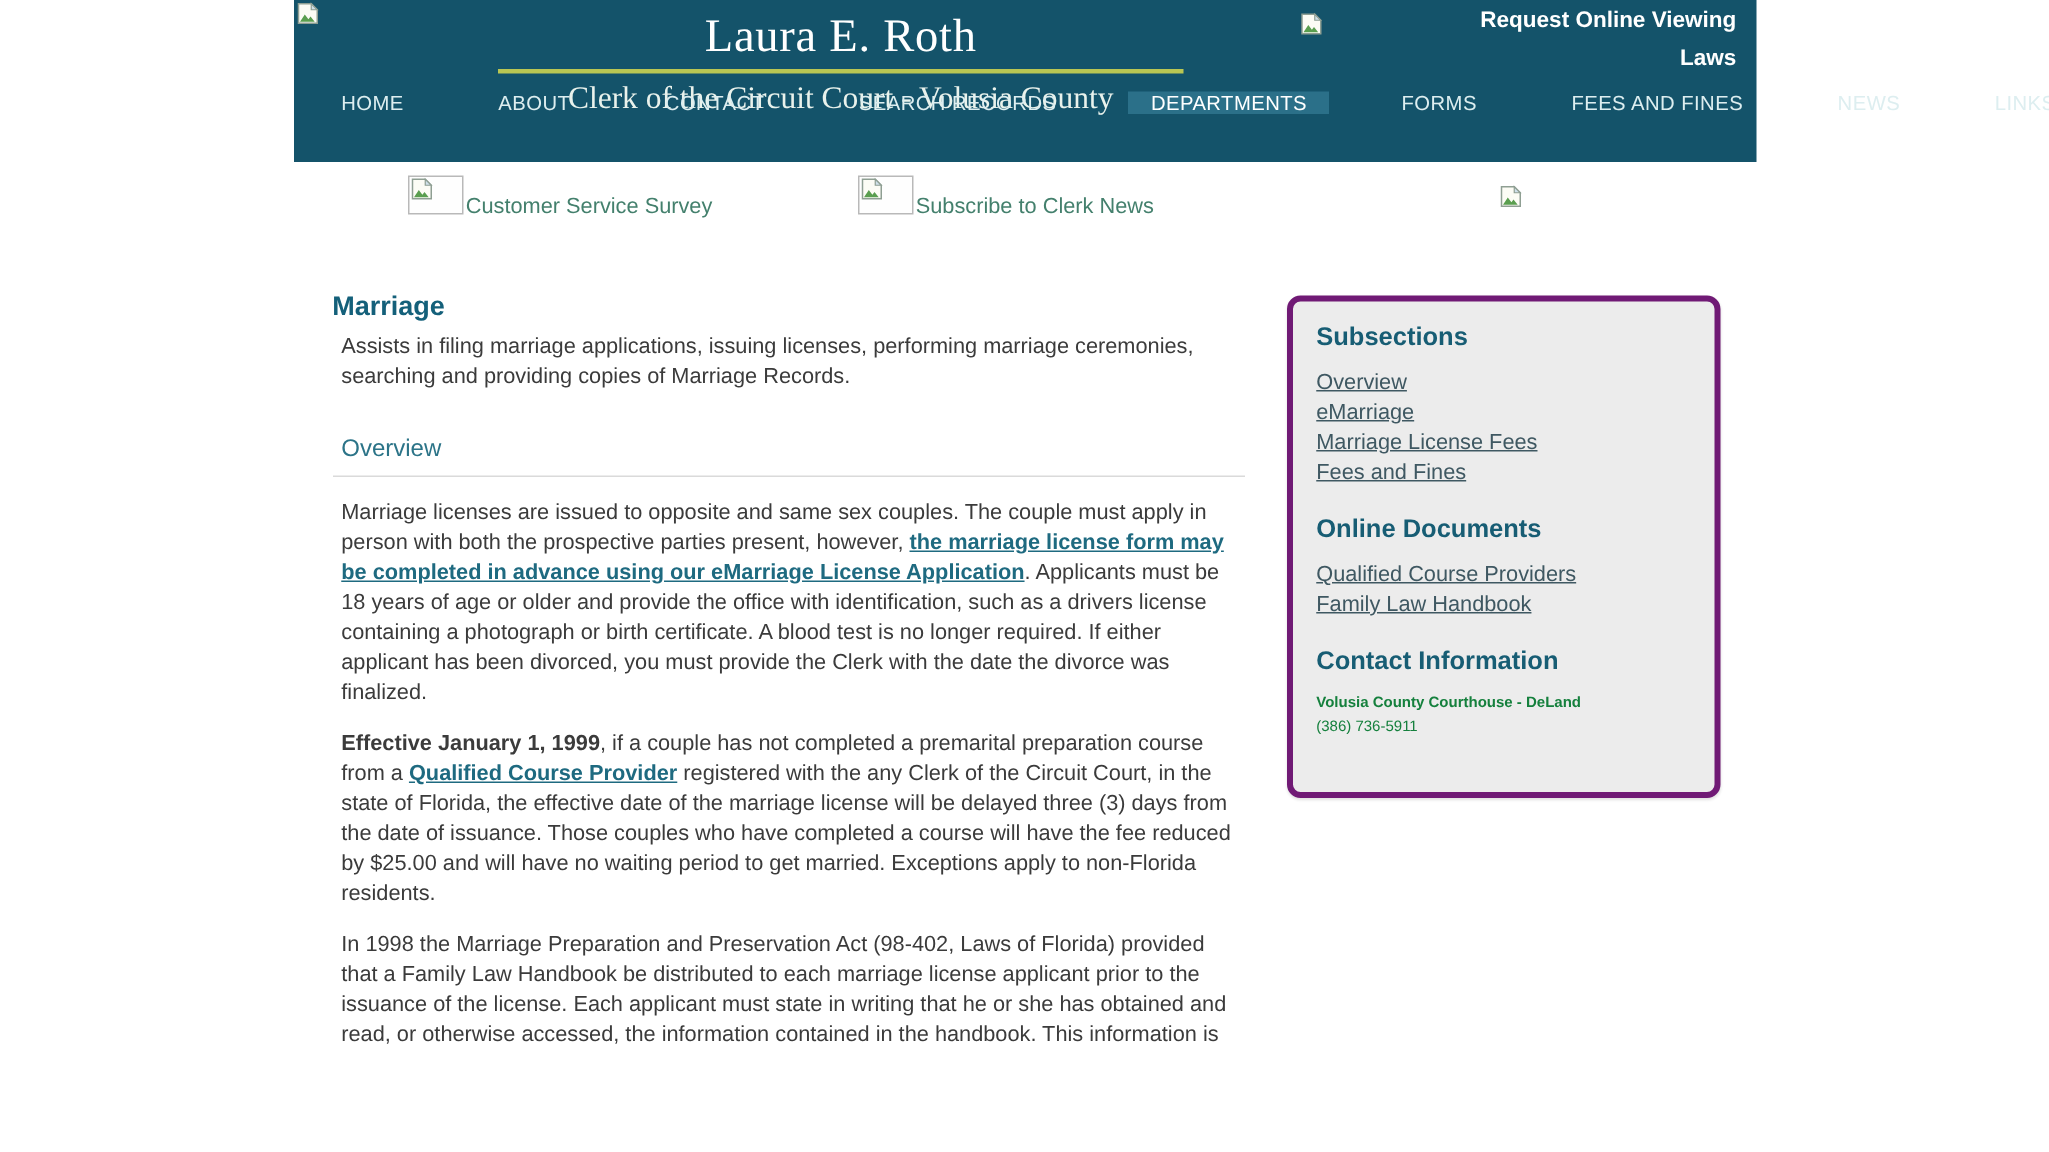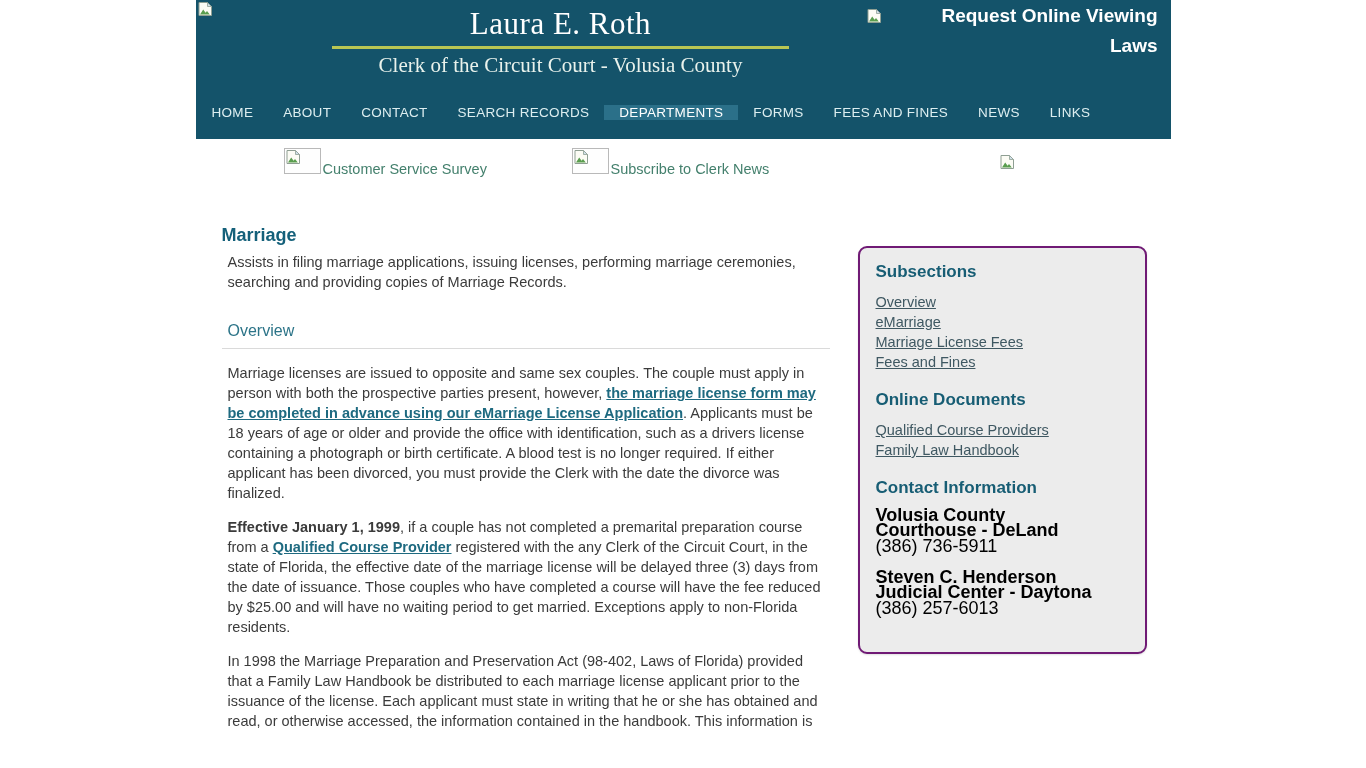--- a/index.html
+++ b/index.html
@@ -1,76 +1,76 @@
 <!DOCTYPE html>
 <html style="--header-teal: #14536a; --nav-active: #2b7089; --rule-gold: #b9c653; --heading-teal: #14607a; --link-teal: #1e6a80; --sidebar-bg: #ececec; --sidebar-heading: #175d74; --quicklink-green: #44806d;"><head>
 <meta charset="utf-8">
 <style>
   * { box-sizing: border-box; }
   html, body { margin: 0; padding: 0; background: #ffffff; }
   body { width: 1366px; height: 768px; overflow: hidden; font-family: "Liberation Sans", sans-serif; }
   .page { width: 975px; margin: 0 auto; position: relative; }
 
   
-  header { position: relative; height: 139px; background: var(--header-teal, #14536a); }
+  header { position: relative; height: 108px; background: var(--header-teal, #14536a); }
   .corner-glyph { position: absolute; left: 1px; top: 1px; }
   .masthead { position: absolute; left: 0; top: 0; width: 730px; text-align: center; }
   .masthead h1 {
     margin: 6px 0 0 0; font-family: "Liberation Serif", serif; font-weight: normal;
     font-size: 31px; color: #ffffff; letter-spacing: 0.5px;
   }
   .gold-rule { width: 457px; height: 3px; margin: 4px auto 0 auto; background: var(--rule-gold, #b9c653); }
   .subtitle { margin-top: 4px; font-family: "Liberation Serif", serif; font-size: 21px; color: #e9f2ec; }
   .hdr-links { position: absolute; right: 13px; top: 5px; text-align: right; }
-  .hdr-link { display: block; color: #ffffff; font-size: 19px; font-weight: bold; text-decoration: none; cursor: pointer; }
+  .hdr-link { display: block; color: #ffffff; font-size: 15px; font-weight: bold; text-decoration: none; cursor: pointer; }
   .hdr-link.login { margin-top: 8px; }
   .hdr-img-glyph { position: absolute; left: 670px; top: 8px; }
 
-  nav { position: absolute; left: 0; right: 0; bottom: 7px; height: 40px; display: flex; align-items: center; padding-left: 1px; }
+  nav { position: absolute; left: 16px; right: 0; bottom: 7px; height: 40px; display: flex; align-items: flex-start; padding-left: 1px; gap: 33px; }
   .nav-item {
     display: flex; align-items: center; padding: 0 15px; color: #ddeef0;
     font-size: 13.5px; letter-spacing: 0.3px; text-decoration: none; cursor: pointer; white-space: nowrap;
   }
   .nav-item.active { background: var(--nav-active, #2b7089); color: #ffffff; }
 
   
   .quicklinks { position: relative; height: 60px; }
   .ql-item { position: absolute; top: 9px; display: flex; align-items: flex-end; text-decoration: none; cursor: pointer; }
   .ql-item.plain { cursor: default; }
-  .ql-item:nth-child(1) { left: 88px; }
+  .ql-item:nth-child(1) { left: 76px; }
   .ql-item:nth-child(2) { left: 376px; }
   .ql-item:nth-child(3) { left: 803px; top: 15px; }
   .ql-box { width: 37px; height: 26px; border: 1px solid #b9b9b9; background: #fefefe; overflow: hidden; }
   .ql-label { margin-left: 2px; color: var(--quicklink-green, #44806d); font-size: 14.5px; transform: translateY(3px); }
 
   
   .content { display: flex; padding-left: 26px; margin-top: 26px; }
   main { width: 608px; }
   .page-title { margin: 0; font-size: 18px; font-weight: bold; color: var(--heading-teal, #14607a); }
   .intro { margin: 6px 0 0 6px; }
   main p { font-size: 14.5px; line-height: 20px; color: #3b3b3b; }
   .section-title { margin: 30px 0 0 6px; font-size: 16px; font-weight: normal; color: #2c7488; }
   main hr { border: none; border-top: 1px solid #dadada; margin: 8px 0 0 0; }
   #paragraphs p { margin: 14px 0 0 6px; }
   .seg-link { color: var(--link-teal, #1e6a80); font-weight: bold; text-decoration: underline; cursor: pointer; }
   .seg-bold { font-weight: bold; }
 
   
   aside {
-    width: 289px; margin-left: 28px; margin-top: 21px; align-self: flex-start;
-    background: var(--sidebar-bg, #ececec); border: 2px solid #701a75; border-radius: 9px;
+    width: 289px; margin-left: 28px; margin-top: 3px; align-self: flex-start;
+    background: var(--sidebar-bg, #ececec); border: 4px solid #701a75; border-radius: 9px;
     box-shadow: 0 1px 2px rgba(0,0,0,0.12); padding: 14px 16px 20px 16px;
   }
   aside h3 { margin: 0 0 10px 0; font-size: 17px; color: var(--sidebar-heading, #175d74); }
   aside h3 + ul { margin: 0 0 0 0; padding: 0; list-style: none; }
   aside ul { margin: 0; padding: 0; list-style: none; }
   aside li { line-height: 20px; }
   .side-link { color: #3f5862; font-size: 14.5px; text-decoration: underline; cursor: pointer; }
   .side-gap { height: 18px; }
-  .contact-entry { margin-bottom: 16px; font-size: 18px; color: #000000; line-height: 15px; }
+  .contact-entry { margin-bottom: 16px; font-size: 10px; color: #15803d; line-height: 15px; }
   .contact-entry .cname { font-weight: bold; max-width: 235px; }
   .contact-entry .cphone { margin-top: 1px; }
   .contact-online { font-size: 12.5px; color: #4d4d4d; }
   .contact-online .bold { font-weight: bold; line-height: 15px; }
   .contact-img { display: inline-flex; align-items: center; margin-top: 2px; text-decoration: none; cursor: pointer; }
   .contact-img .alt-text { color: #6f6f6f; font-size: 13px; }
 
   .broken-glyph { display: inline-block; width: 16px; height: 16px; line-height: 0; }
   .broken-glyph svg { display: block; }
 </style>
@@ -175,21 +175,17 @@
           <li><a class="side-link">Qualified Course Providers</a></li>
           <li><a class="side-link">Family Law Handbook</a></li>
         </ul>
       <div class="side-gap"></div>
       <h3>Contact Information</h3>
       <div id="contact-entries">
           <div class="contact-entry">
             <div class="cname">Volusia County Courthouse - DeLand</div>
             <div class="cphone">(386) 736-5911</div>
           </div>
-          <div class="contact-entry">
-            <div class="cname">Steven C. Henderson Judicial Center - Daytona</div>
-            <div class="cphone">(386) 257-6013</div>
-          </div>
         </div>
     </aside>
   </div>
 
 </div>
 
 </body></html>

